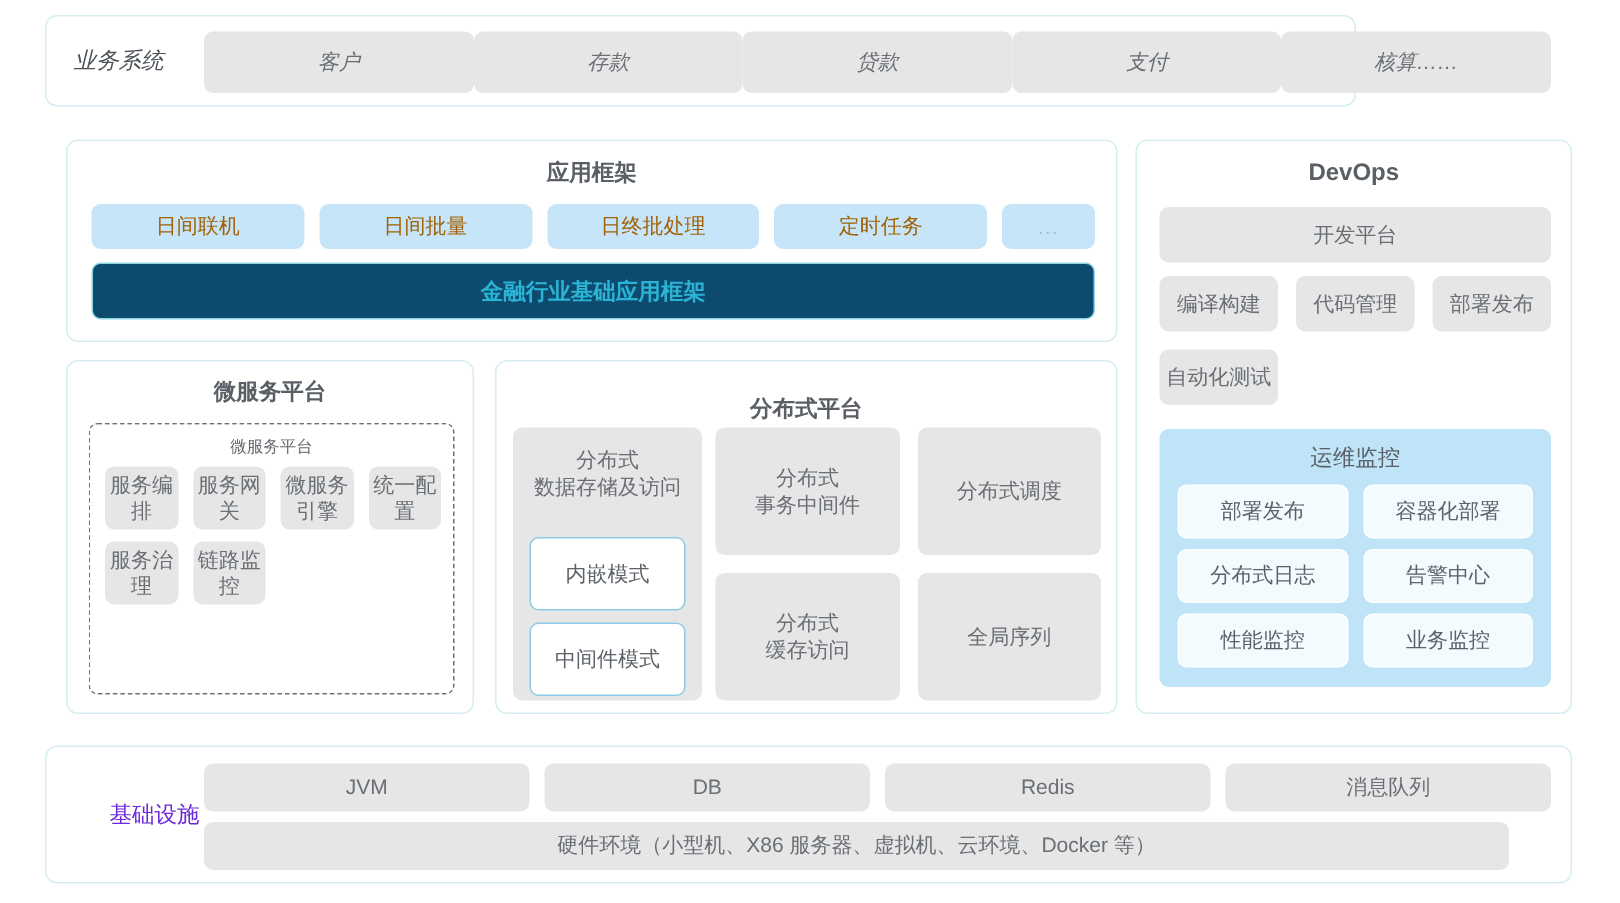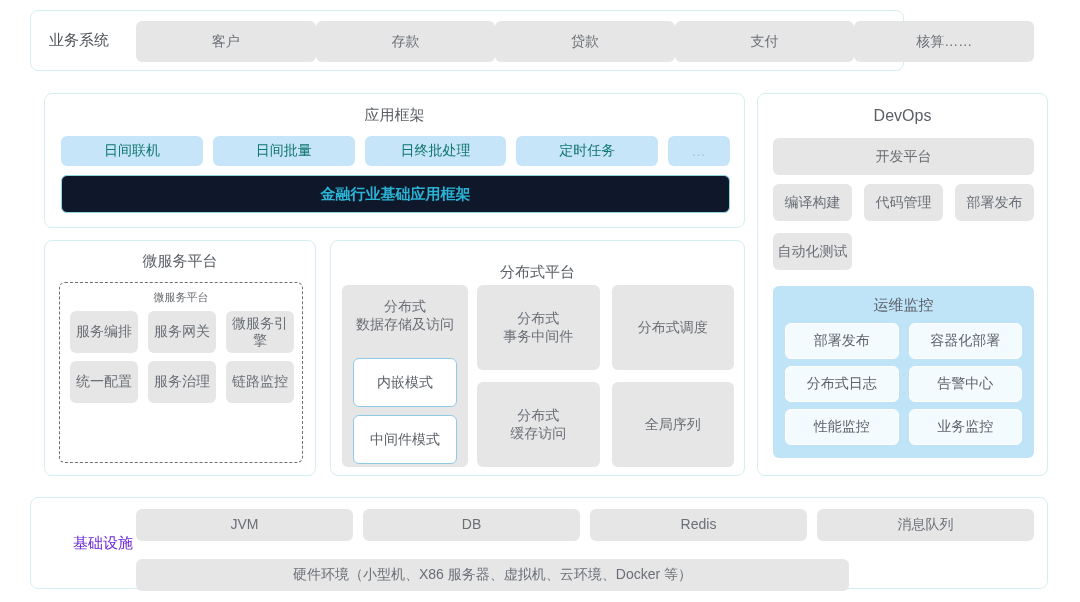--- a/index.html
+++ b/index.html
@@ -15,41 +15,41 @@
   .panel {
     position: absolute;
     background: #ffffff;
     border: 1px solid #d5eef2;
     border-radius: 8px;
   }
   .panel-title {
     text-align: center;
     color: #5a5f66;
     font-size: 15px;
-    font-weight: 400;
+    font-weight: 700;
   }
 
   
   .chip {
     background: #e6e6e6;
     border-radius: 6px;
     color: #6a6f76;
     font-size: 14px;
     display: flex;
     align-items: center;
     justify-content: center;
     text-align: center;
     line-height: 1.25;
   }
 
   
   .chip-blue {
     background: #c7e5f8;
     border-radius: 6px;
-    color: #0f766e;
+    color: #a16207;
     font-size: 14px;
     display: flex;
     align-items: center;
     justify-content: center;
     text-align: center;
   }
   .chip-blue.dots { color:#9dbdd2; letter-spacing:1px; font-size:13px;}
 
   
   .chip-outline {
@@ -58,21 +58,21 @@
     border-radius: 6px;
     color: #5c6268;
     font-size: 14px;
     display: flex;
     align-items: center;
     justify-content: center;
     text-align: center;
   }
 
   
-  #row-business { left: 30px; top: 10px; width: 874px; height: 61px; }
+  #row-business { left: 30px; top: 10px; width: 874px; height: 61px; font-style: italic; }
   #row-business .row-label {
     position: absolute; left: 18px; top: 0; height: 100%;
     display: flex; align-items: center;
     font-size: 15px; color: #4e5359; font-weight: 400;
   }
   #row-business .chips {
     position: absolute; left: 105px; top: 10px;
     width: 898px; height: 41px;
     display: flex;  justify-content: flex-end;
   }
@@ -85,37 +85,37 @@
     position: absolute; left: 16px; top: 42px; width: 669px; height: 30px;
     display: flex; gap: 10px;
   }
   #panel-appframe .chip-row .chip-blue { flex: 1; }
   #panel-appframe .chip-row .chip-blue.narrow { flex: 0 0 62px; }
   #band-finance {
     position: absolute; left: 16px; top: 81px; width: 669px; height: 38px;
     border: 1px solid #8ed5e4; border-radius: 6px;
     display: flex; align-items: center; justify-content: center;
     color: #2ab3d4; font-size: 15px; font-weight: bold;
-    background:#0f172a;
+    background:#0c4a6e;
   }
 
   
   #panel-micro { left: 44px; top: 240px; width: 272px; height: 236px; }
   #panel-micro .panel-title { margin-top: 11px; }
   #micro-dashed {
     position: absolute; left: 14px; top: 41px; width: 244px; height: 181px;
     border: 1px dashed #6f6f6f; border-radius: 6px;
   }
   #micro-dashed .inner-title {
     text-align:center; margin-top: 7px;
     font-size: 11px; color: #66696e;
   }
   #micro-dashed .grid {
     position: absolute; left: 10px; top: 28px; width: 224px; height: 142px;
-    display: grid; grid-template-columns: 1fr 1fr 1fr; grid-template-rows: repeat(3, 1fr);
+    display: grid; grid-template-columns: 1fr 1fr 1fr 1fr; grid-template-rows: repeat(3, 1fr);
     gap: 8px 10px;
   }
 
   
   #panel-dist { left: 330px; top: 240px; width: 415px; height: 236px; }
   #panel-dist .panel-title { margin-top: 22px; }
   #dist-col1 {
     position: absolute; left: 11px; top: 44px; width: 126px; height: 182px;
     background: #e6e6e6; border-radius: 6px;
   }
@@ -167,21 +167,21 @@
     position: absolute; left: 42px; top: 0; height: 100%;
     display: flex; align-items: center;
     font-size: 15px; color: #6d28d9;
   }
   #row-infra .infra-top {
     position: absolute; left: 105px; top: 11px; width: 898px; height: 32px;
     display: flex; gap: 10px;
   }
   #row-infra .infra-top .chip { flex: 1; }
   #row-infra .infra-bottom {
-    position: absolute; left: 105px; top: 61px; width: 713px; height: 32px;
+    position: absolute; left: 105px; top: 50px; width: 870px; height: 32px;
   }
   #row-infra .infra-bottom .chip { width: 100%; height: 100%; font-size: 14px; }
 </style>
 </head>
 <body>
 
 <div class="page">
 
   <div class="panel" id="row-business">
     <div class="row-label">业务系统</div>

